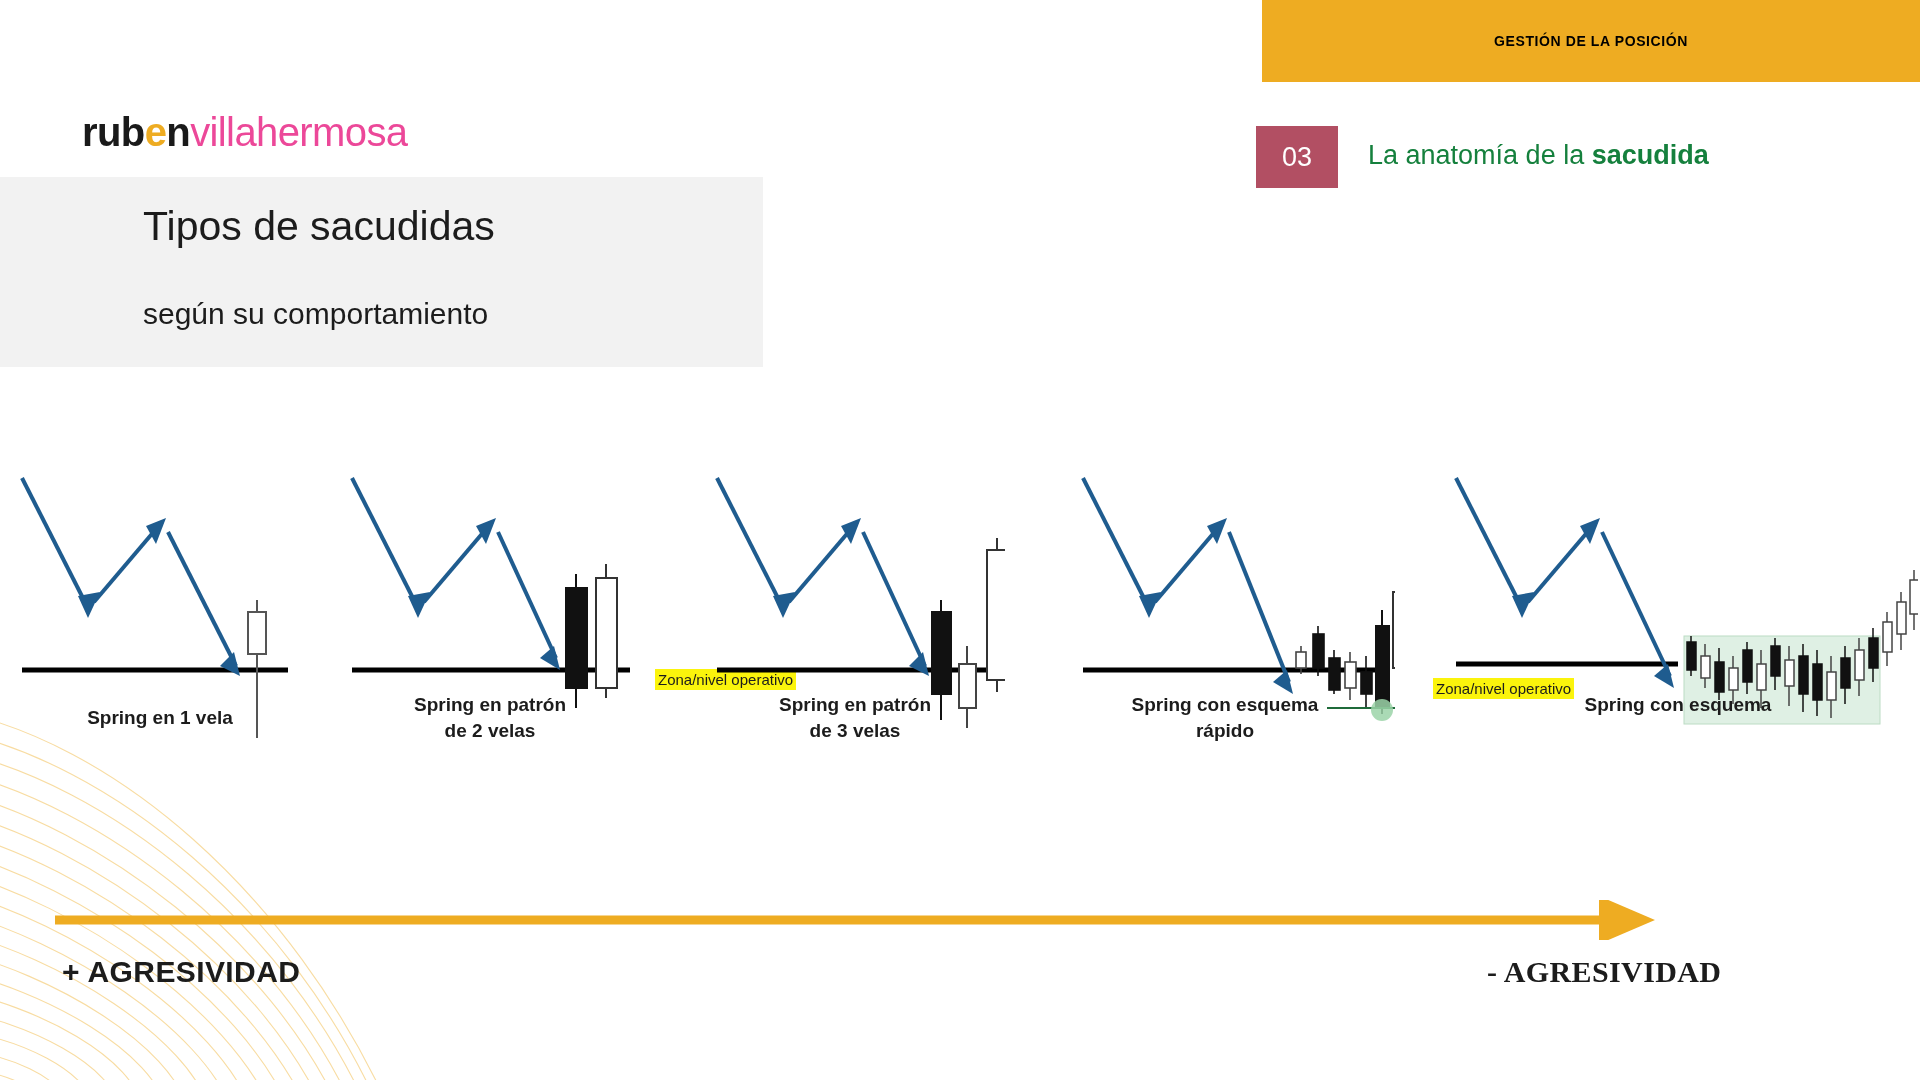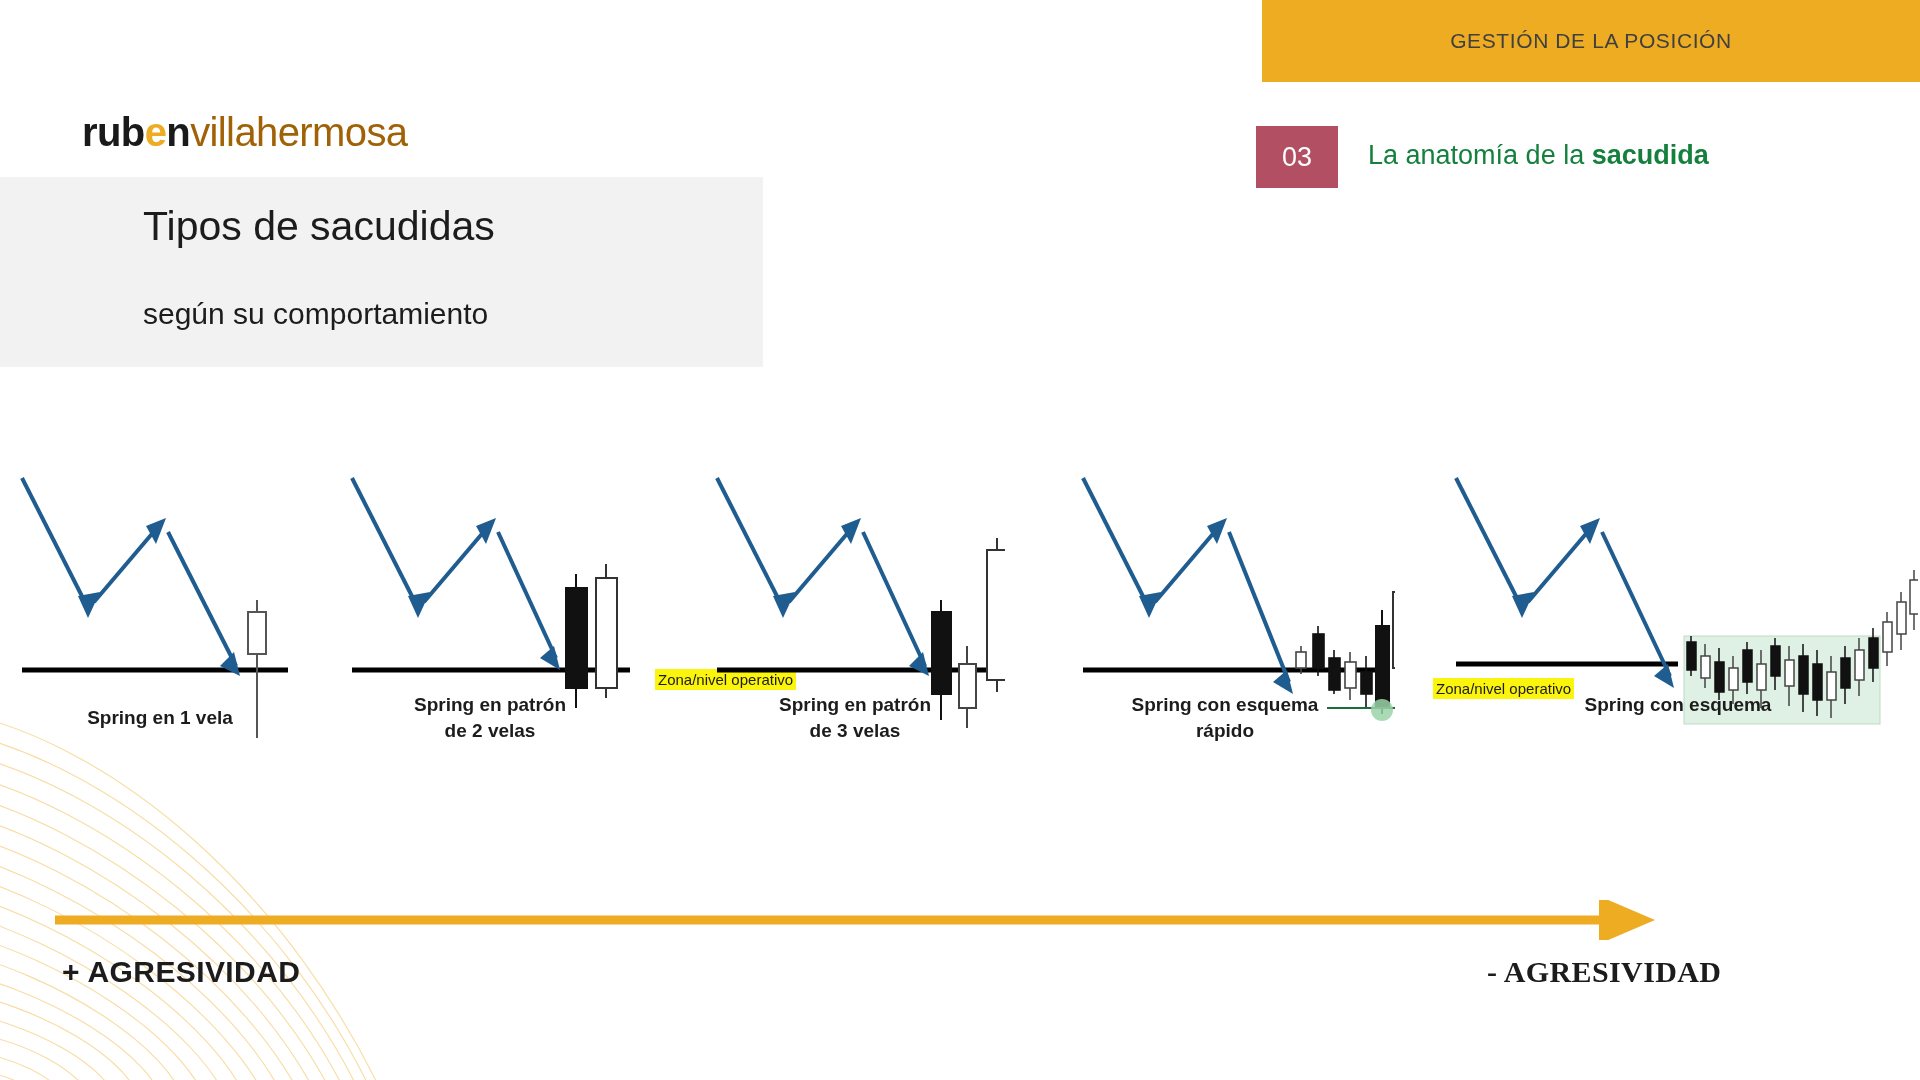--- a/index.html
+++ b/index.html
@@ -38,23 +38,23 @@
     left: 1262px;
     top: 0;
     width: 658px;
     height: 82px;
     background: #eeac22;
     display: flex;
     align-items: center;
     justify-content: center;
   }
   .header-band span {
-    color: #404040;
-    font-size: 21px;
-    font-weight: normal;
+    color: #000000;
+    font-size: 14px;
+    font-weight: bold;
     letter-spacing: 0.6px;
   }
 
   
   .chapter-num {
     position: absolute;
     left: 1256px;
     top: 126px;
     width: 82px;
     height: 62px;
@@ -79,21 +79,21 @@
   .logo {
     position: absolute;
     left: 82px;
     top: 110px;
     font-size: 40px;
     letter-spacing: -0.6px;
     white-space: nowrap;
   }
   .logo .l-bold { font-weight: bold; color: #1a1a1a; }
   .logo .l-dot  { color: #eeac22; font-weight: bold; }
-  .logo .l-light { color: #a16207; font-weight: normal; }
+  .logo .l-light { color: #ec4899; font-weight: normal; }
 
   
   .title-box {
     position: absolute;
     left: 0;
     top: 177px;
     width: 763px;
     height: 190px;
     background: #f2f2f2;
   }

